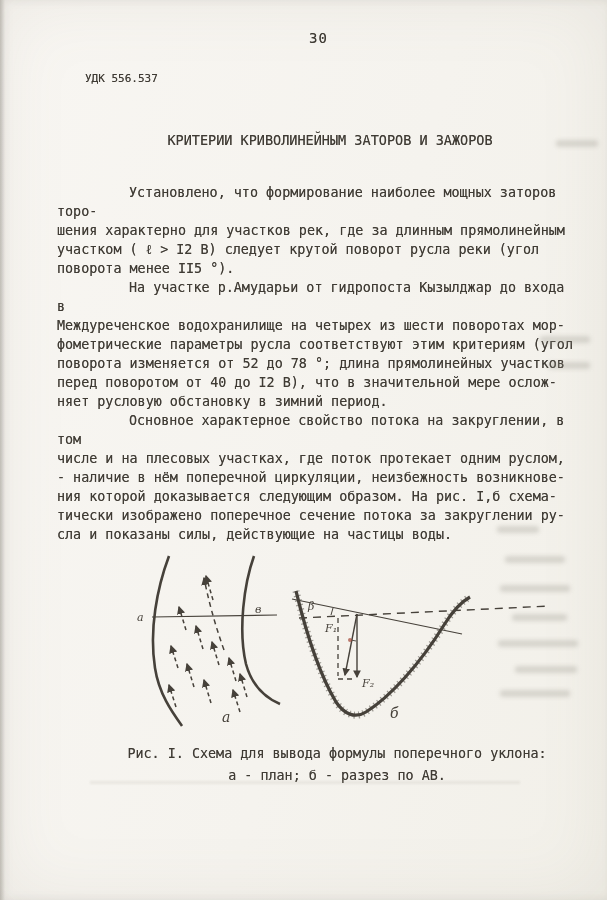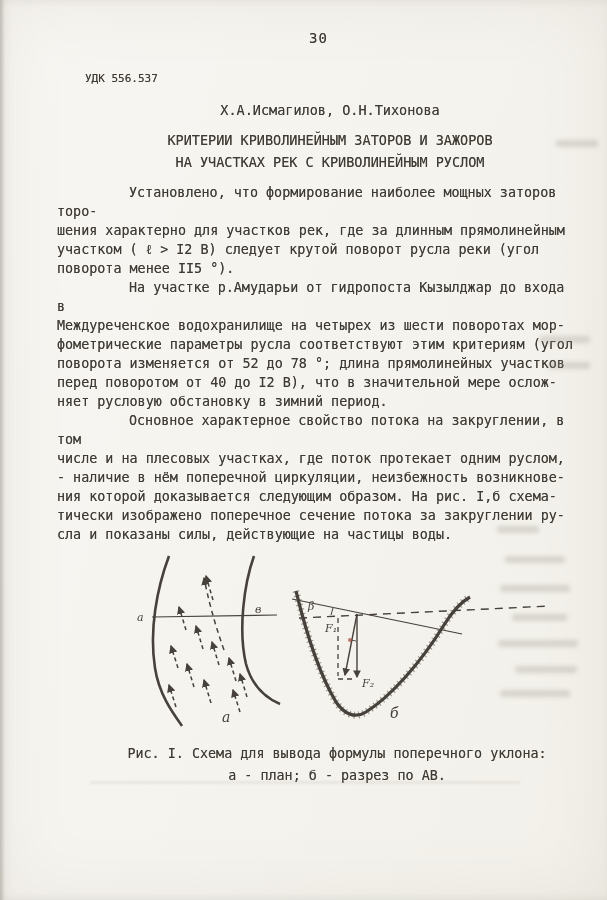--- a/index.html
+++ b/index.html
@@ -33,24 +33,22 @@
   svg text{font-family:"DejaVu Serif",serif;font-style:italic;fill:#46413a;}
 </style>
 </head>
 <body>
 
 <div class="page">
   <div class="edge-left"></div>
 
   <div class="pageno">30</div>
   <div class="udc">УДК 556.537</div>
-  <div class="authors">Х.А.Исмагилов, О.Н.Тихонова</div>
   <div class="titleblk">
     <div>КРИТЕРИИ КРИВОЛИНЕЙНЫМ ЗАТОРОВ И ЗАЖОРОВ</div>
-    <div>НА УЧАСТКАХ РЕК С КРИВОЛИНЕЙНЫМ РУСЛОМ</div>
   </div>
 
   <div class="bodytext">
     <p>Установлено, что формирование наиболее мощных заторов торо-
 шения характерно для участков рек, где за длинным прямолинейным
 участком ( ℓ &gt; I2 В) следует крутой поворот русла реки (угол
 поворота менее II5 °).</p>
     <p>На участке р.Амударьи от гидропоста Кызылджар до входа в
 Междуреченское водохранилище на четырех из шести поворотах мор-
 фометрические параметры русла соответствуют этим критериям (угол

